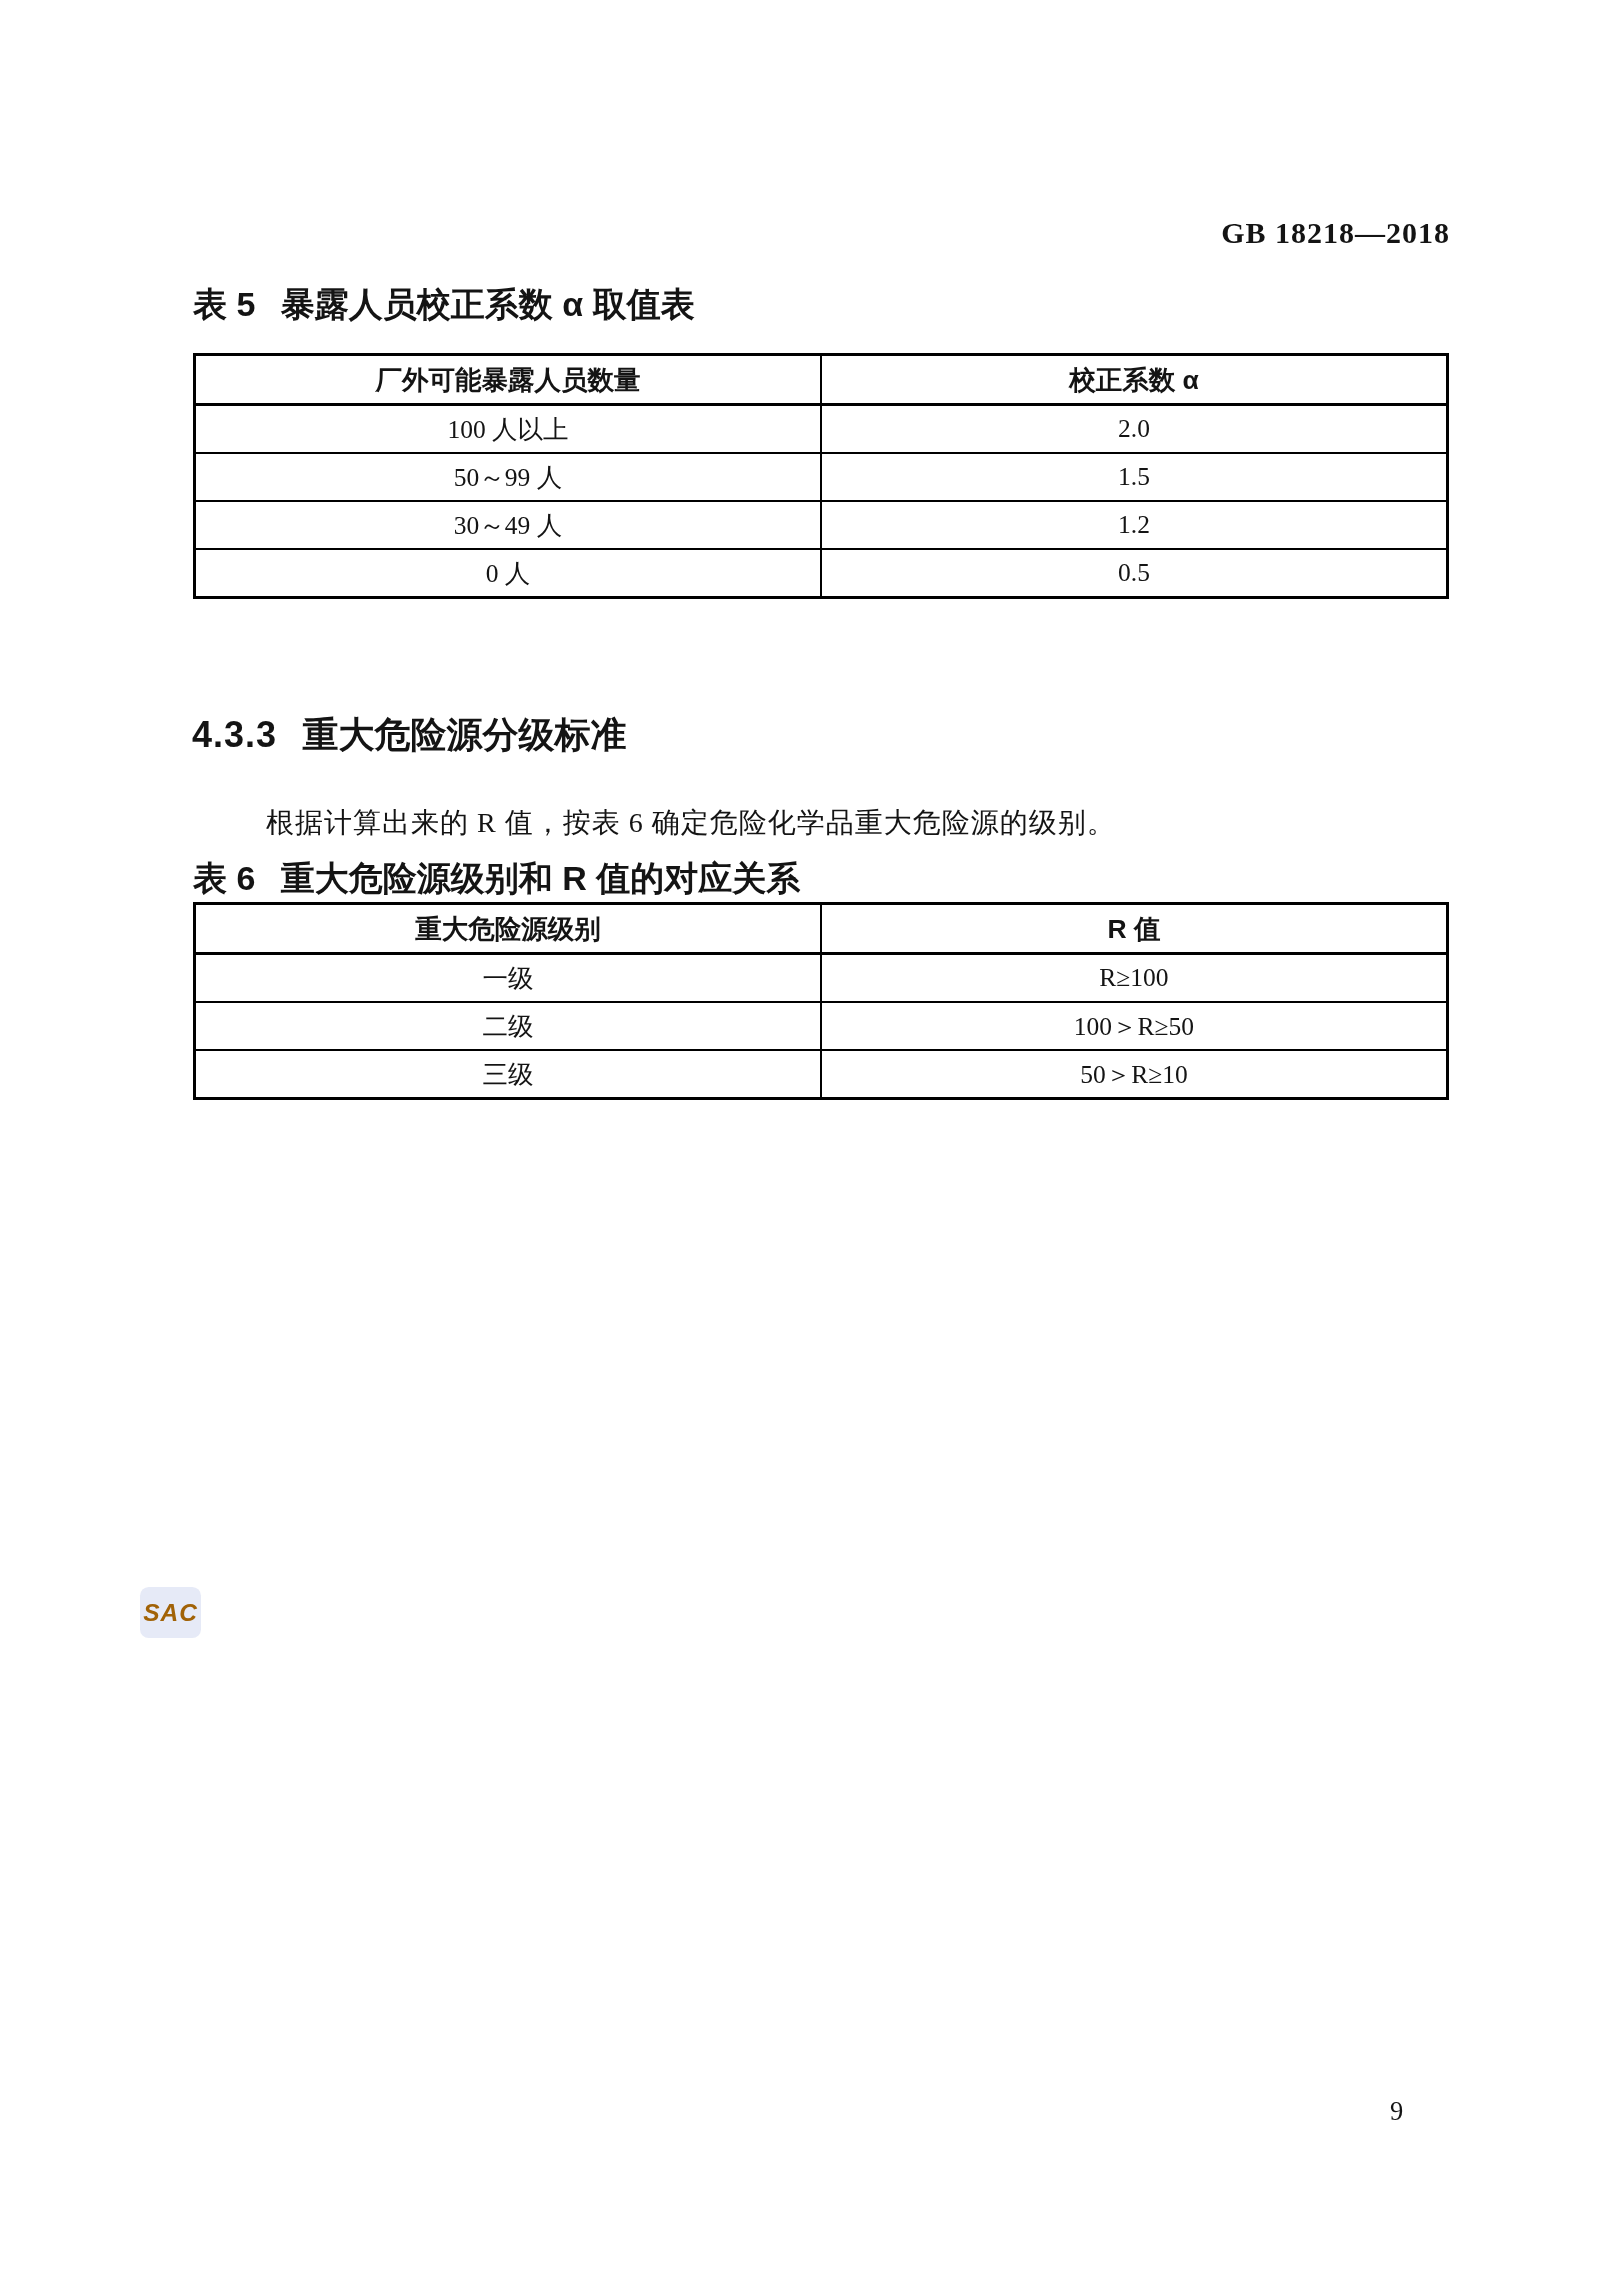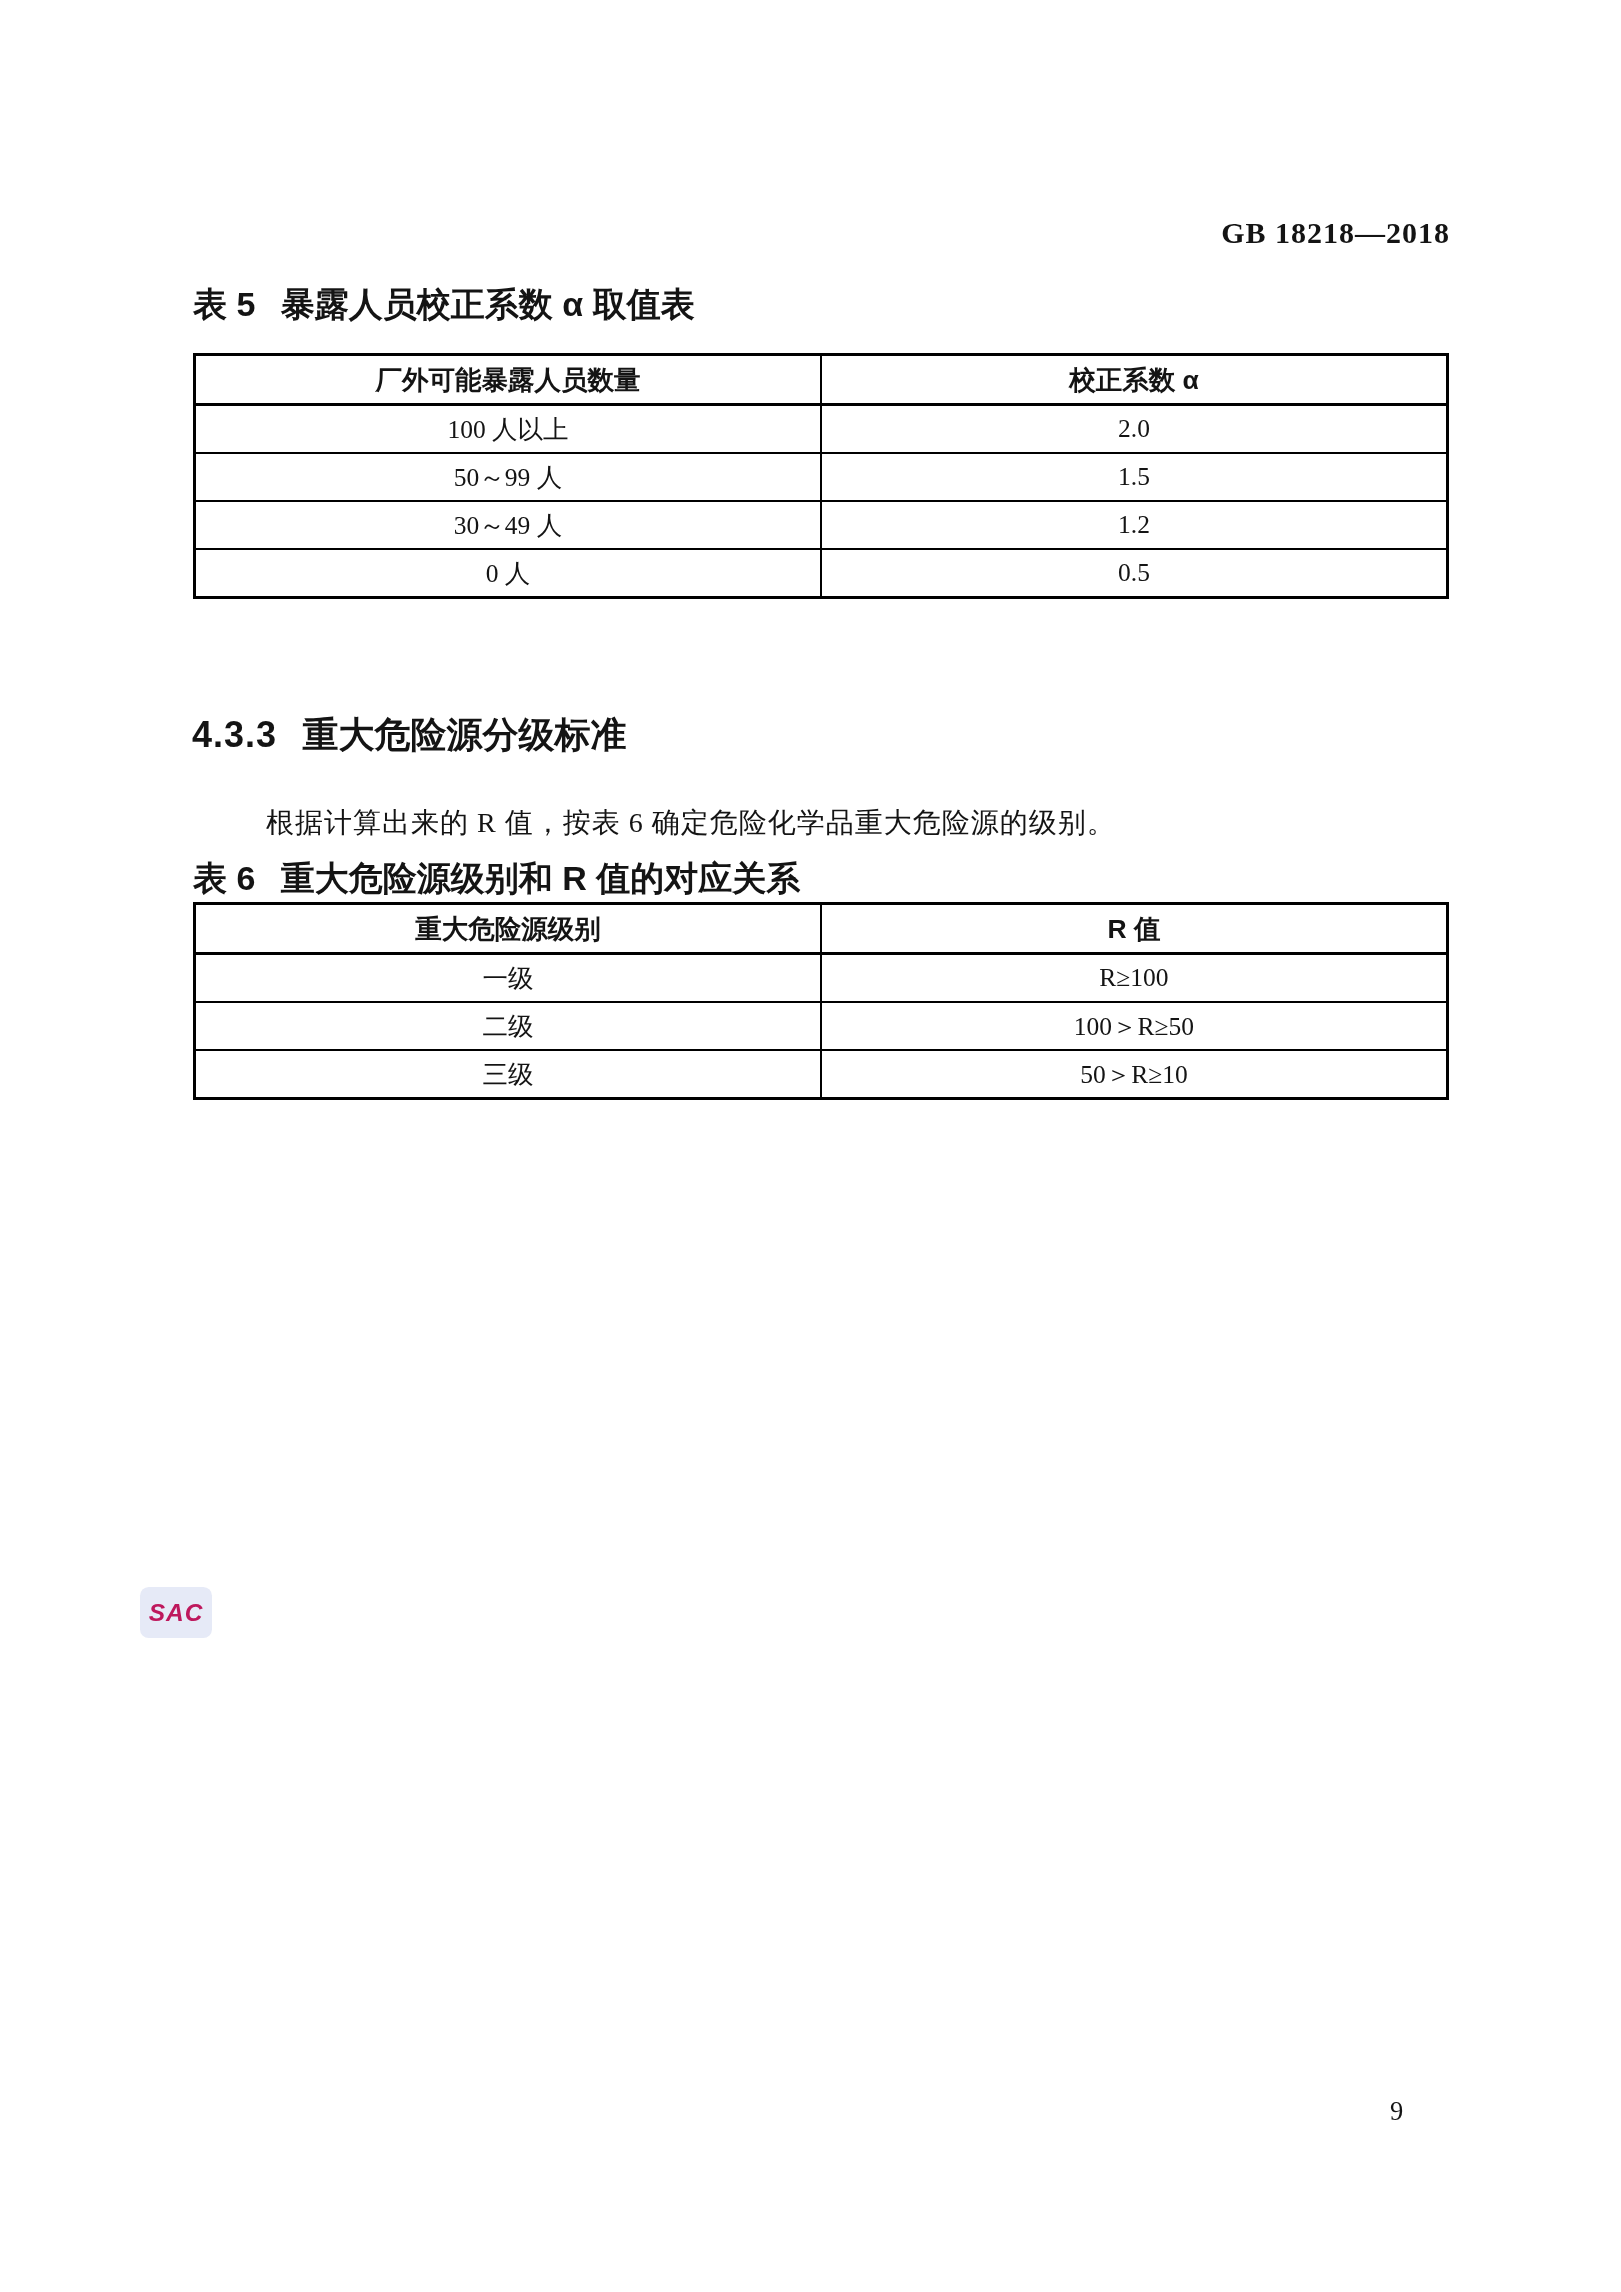--- a/index.html
+++ b/index.html
@@ -104,33 +104,33 @@
     line-height: 39px;
     letter-spacing: 1px;
     margin-left: 44px;
   }
 
   
   .watermark {
     position: absolute;
     top: 1587px;
     left: 140px;
-    width: 72px;
+    width: 61px;
     height: 51px;
     background: #e6eaf7;
     border-radius: 8.8px;
     display: flex;
     align-items: center;
     justify-content: center;
     font-family: "Liberation Sans", "DejaVu Sans", sans-serif;
     font-weight: bold;
     font-style: italic;
     font-size: 24.5px;
     letter-spacing: 1px;
-    color: #be185d;
+    color: #a16207;
     user-select: none;
   }
 
   
   .page-number {
     position: absolute;
     top: 2096px;
     left: 1390px;
     font-size: 26.5px;
   }

